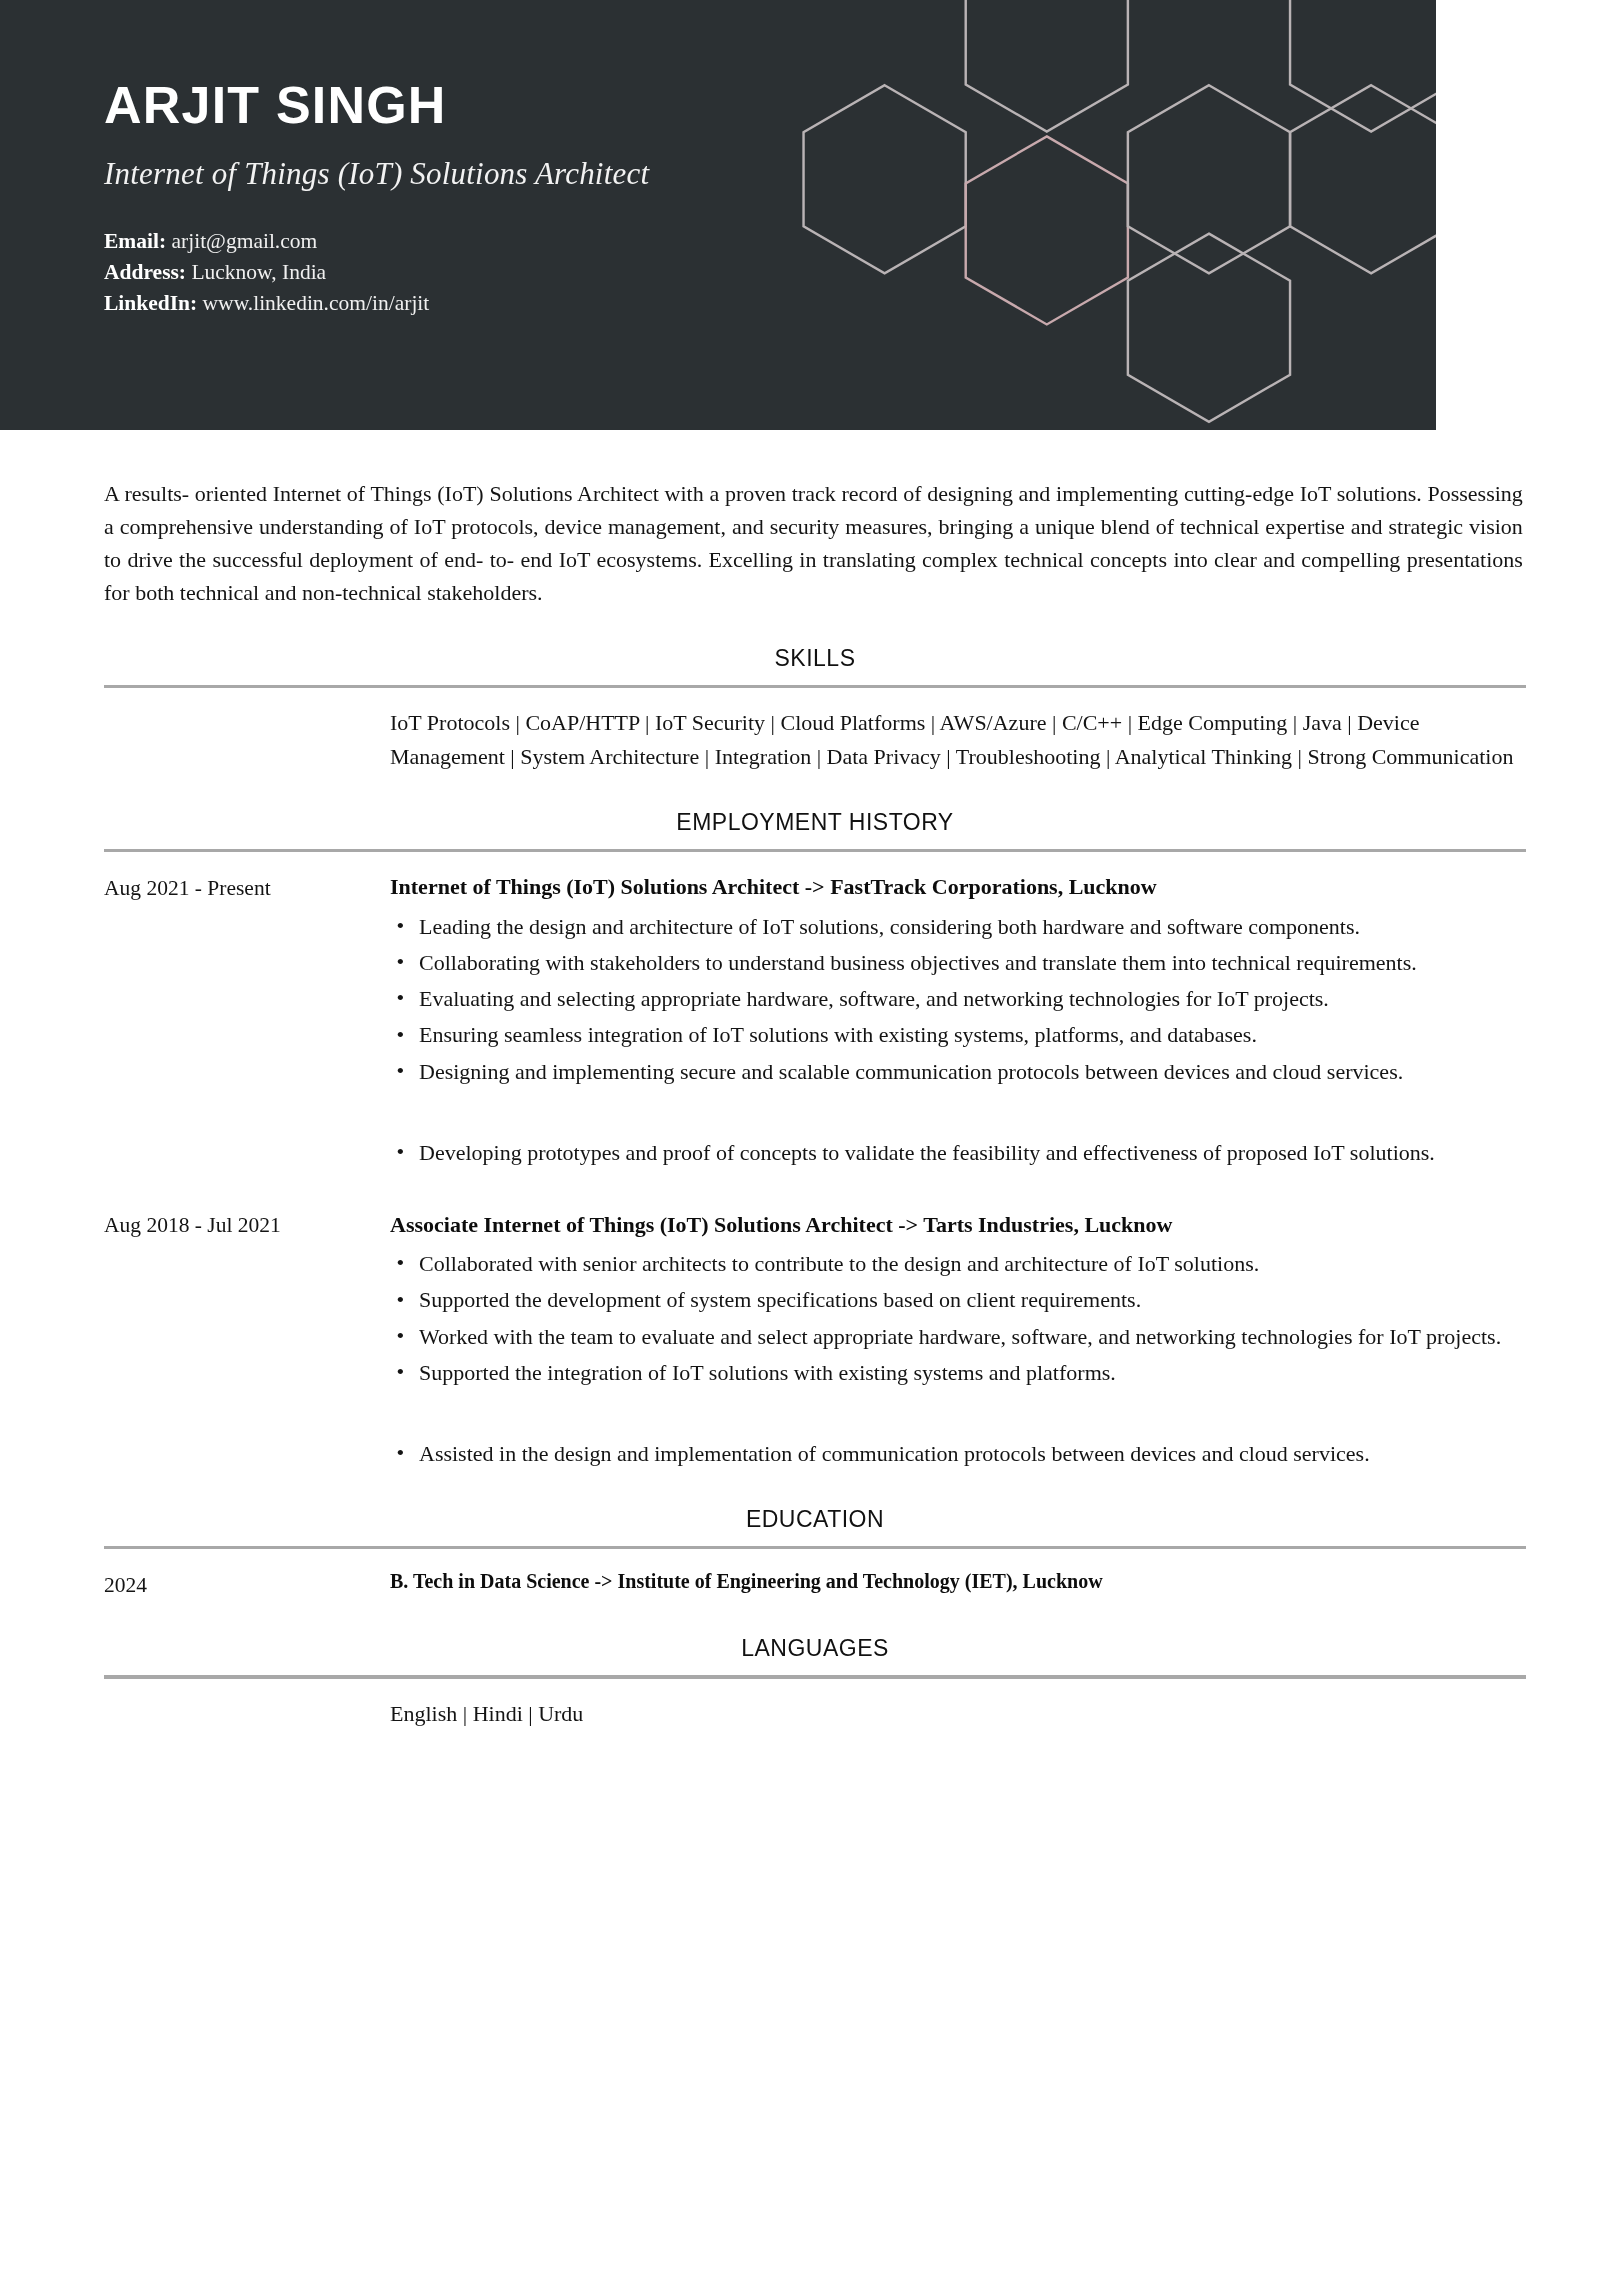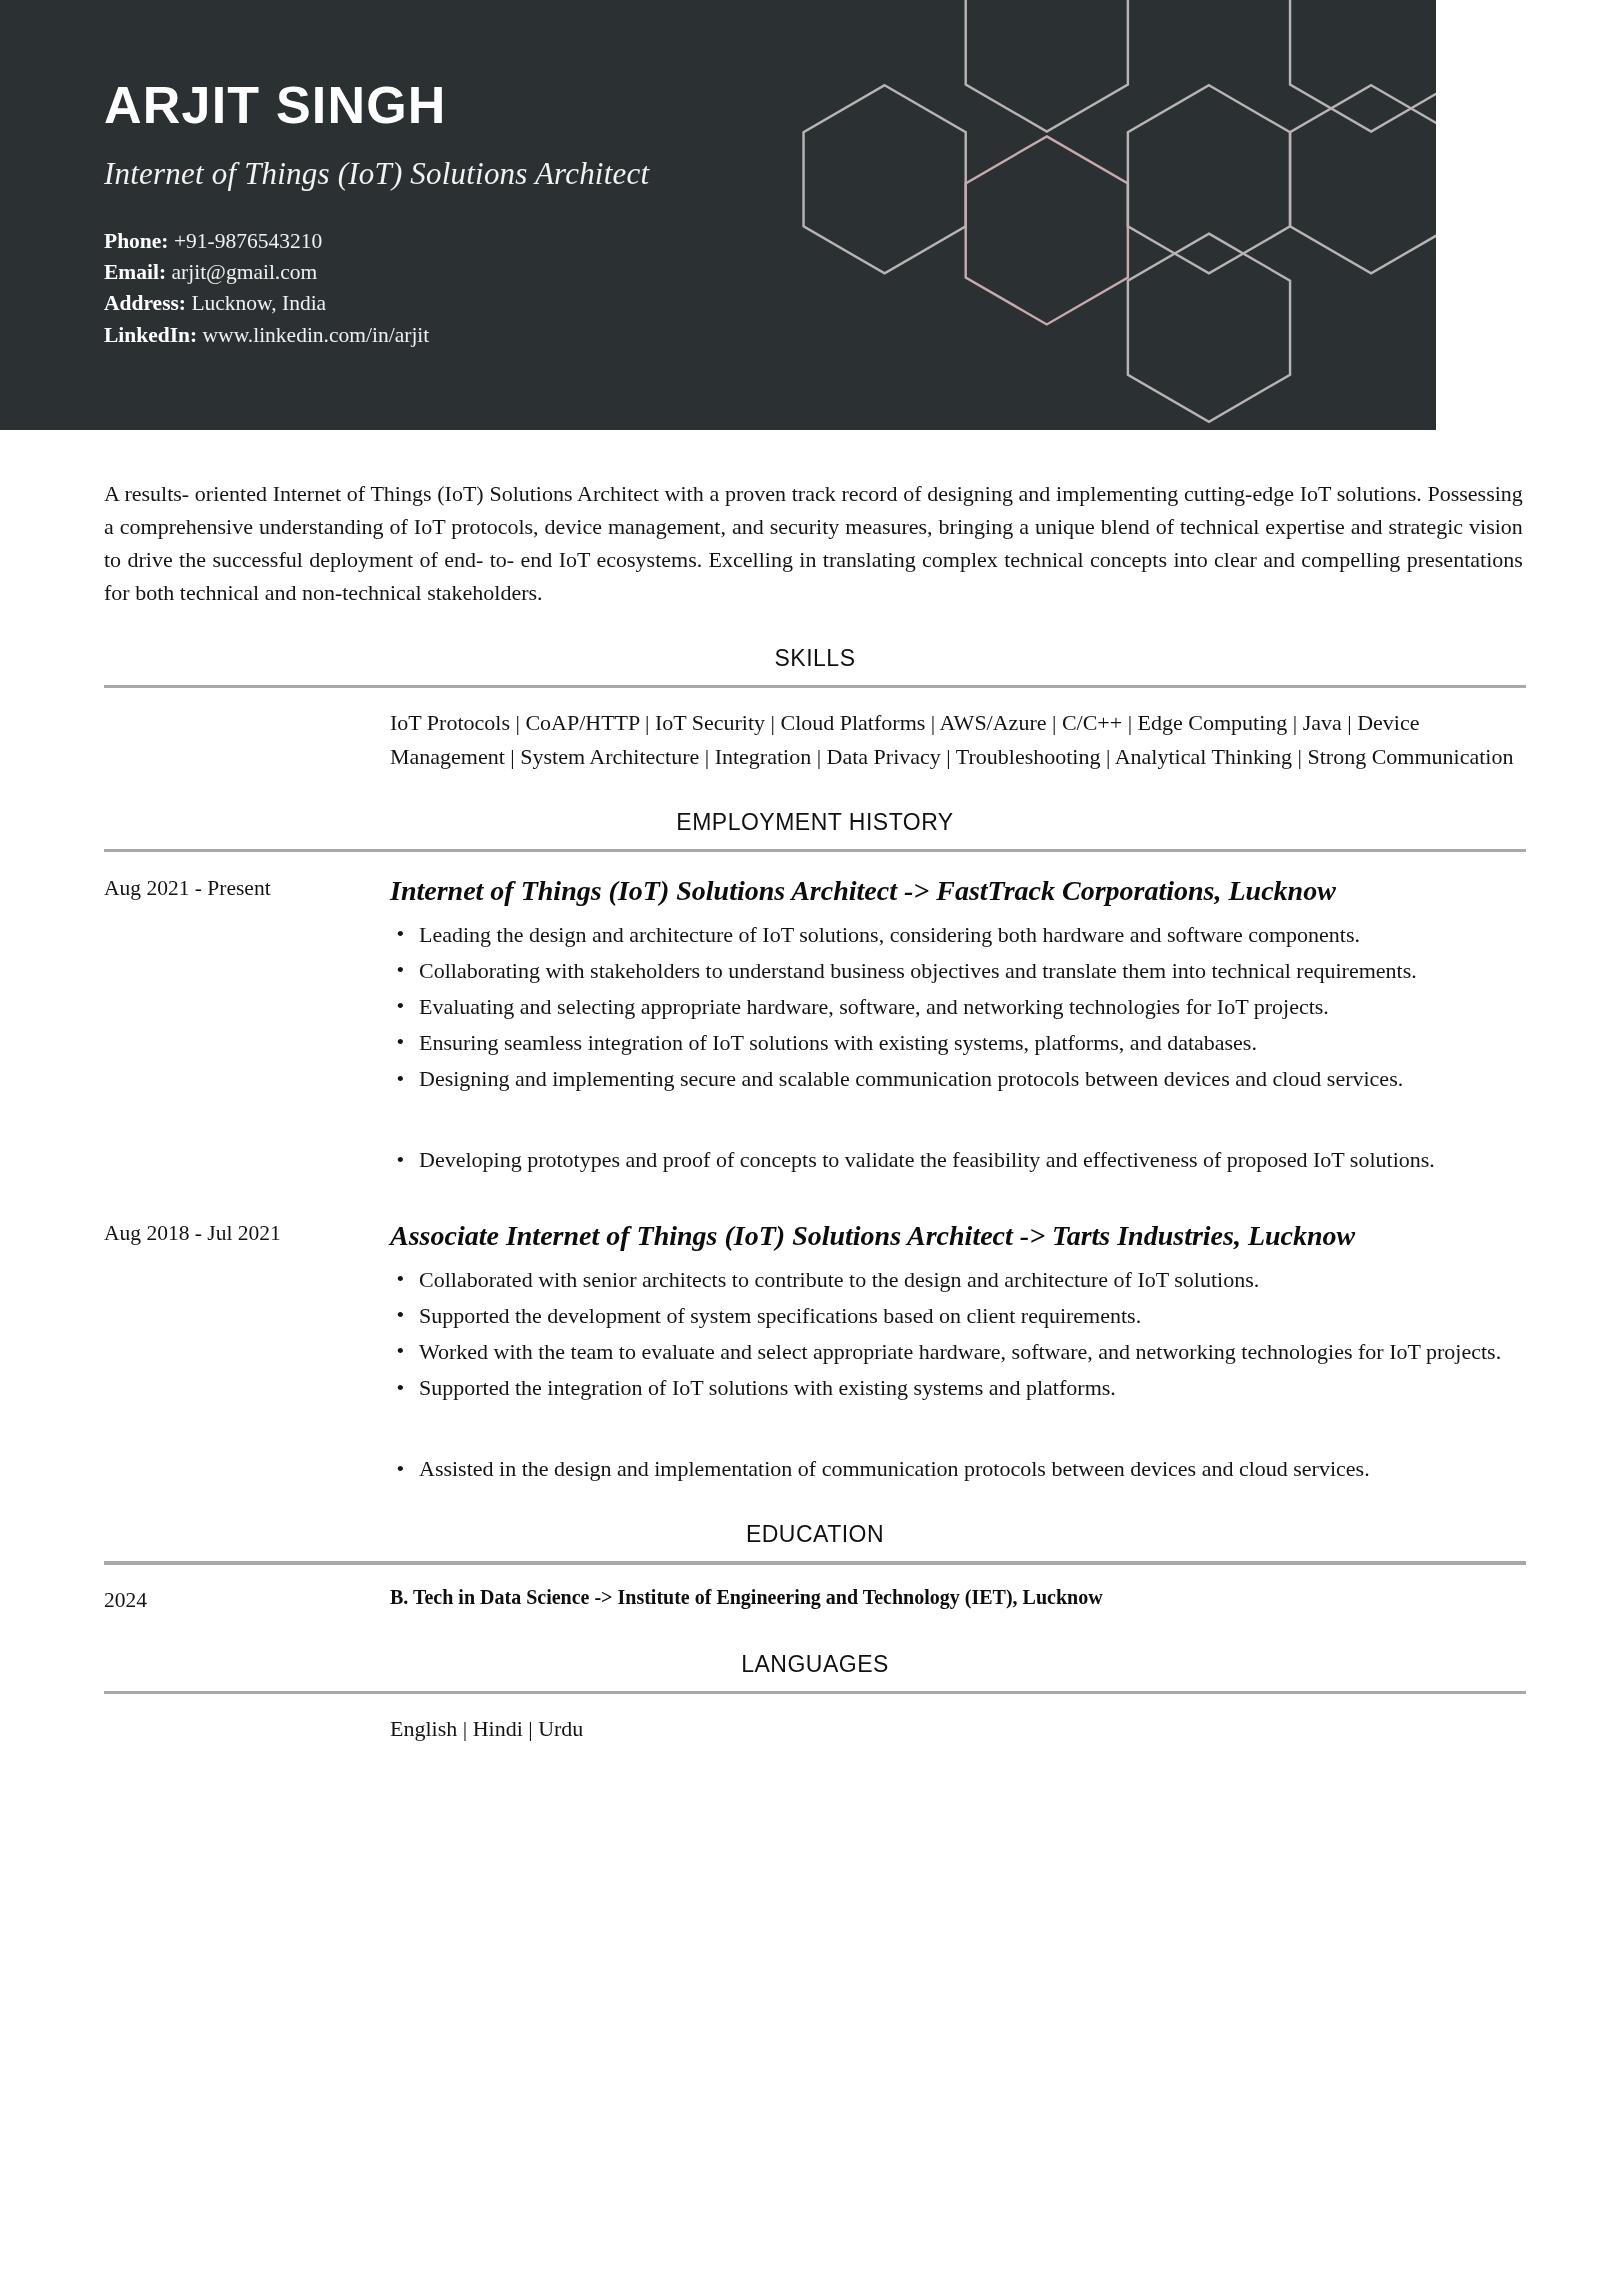--- a/index.html
+++ b/index.html
@@ -129,25 +129,24 @@
     flex: 0 0 286px;
     font-size: 21.5px;
     color: #141414;
     padding-top: 1.6px;
     line-height: 1.3;
   }
 
   .entry-main { flex: 1 1 auto; min-width: 0; }
 
   .entry-heading {
-    font-size: 28px;
+    font-size: 22px;
     font-weight: bold;
     color: #0d0d0d;
     line-height: 1.3;
-    font-style: italic;
   }
 
   .entry-arrow { font-weight: bold; }
 
   .bullets {
     list-style: none;
     margin-top: 8px;
   }
 
   .bullets li {
@@ -200,24 +199,20 @@
       <polygon points="750,-70 850,-12 850,104 750,162 650,104 650,-12"></polygon>
     </g>
   </svg>
 
   <div class="header-inner">
     <div class="name">ARJIT SINGH</div>
 
     <div class="job-title">Internet of Things (IoT) Solutions Architect</div>
 
     <div class="contact-block">
-      <div class="contact-line">
-        <span class="contact-label">Phone:</span>
-        <span class="contact-value">+91-9876543210</span>
-      </div>
       <div class="contact-line">
         <span class="contact-label">Email:</span>
         <span class="contact-value">arjit@gmail.com</span>
       </div>
       <div class="contact-line">
         <span class="contact-label">Address:</span>
         <span class="contact-value">Lucknow, India</span>
       </div>
       <div class="contact-line">
         <span class="contact-label">LinkedIn:</span>

